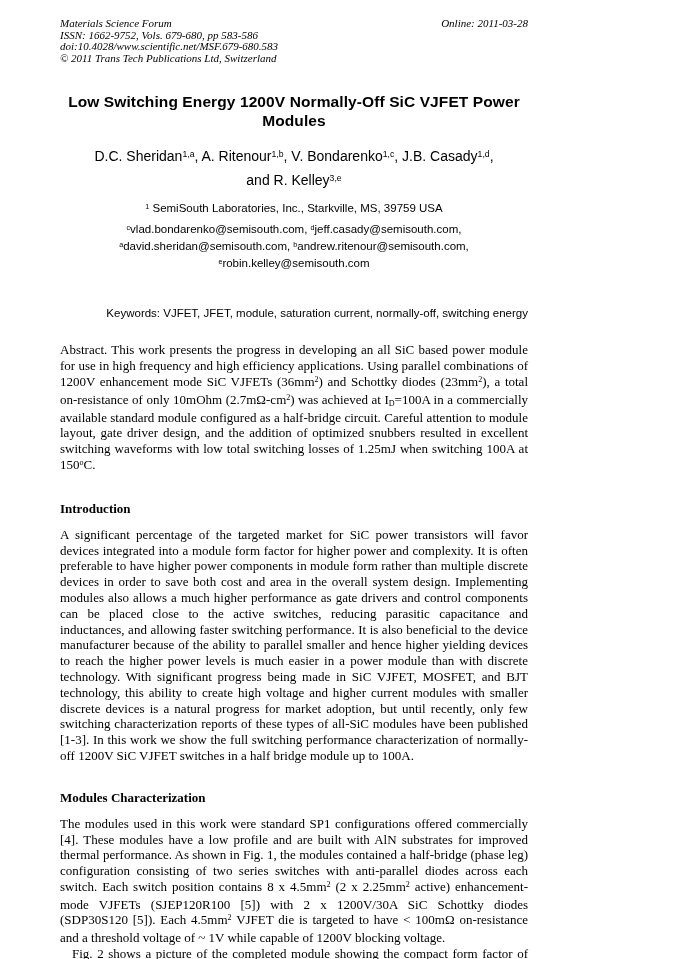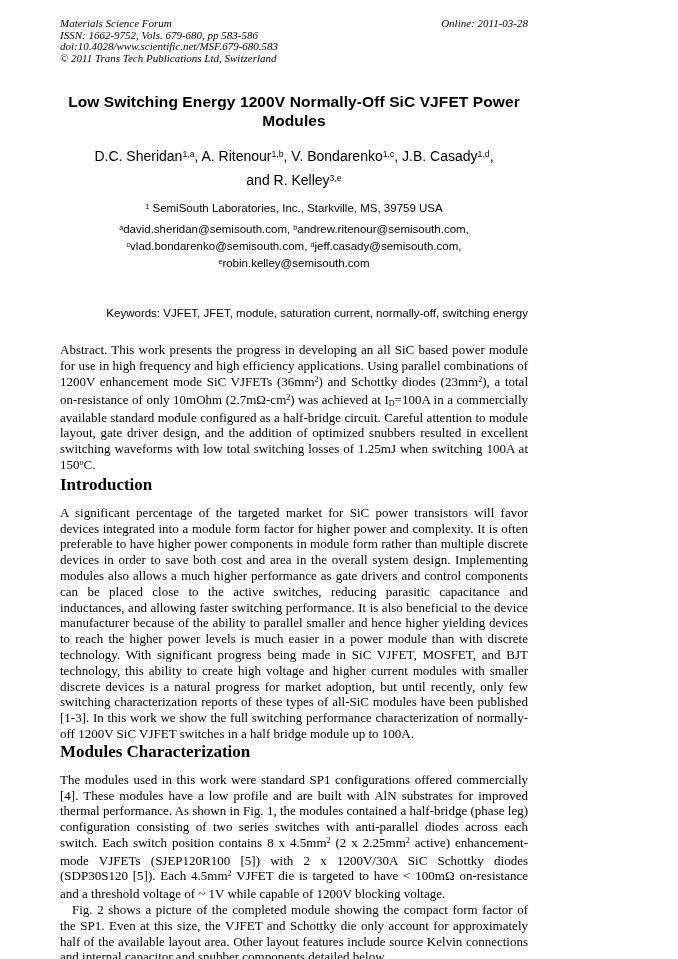--- a/index.html
+++ b/index.html
@@ -69,21 +69,22 @@
   .body {
     font-family: "Liberation Serif", serif;
     font-size: 13px;
     line-height: 15.8px;
     text-align: justify;
   }
   .abstract { margin-top: 21px; }
   .section-heading {
     font-family: "Liberation Serif", serif;
     font-weight: bold;
-    font-size: 17px;
+    font-size: 13px;
+    margin-top: 26px;
     margin-bottom: 10px;
   }
   .indent { text-indent: 12px; }
 
   
   .rt-b   { font-weight: normal; }
   .rt-sup { font-size: 0.62em; position: relative; top: -0.5em; vertical-align: baseline; }
   .rt-sub { font-size: 0.62em; position: relative; top: 0.25em; vertical-align: baseline; }
 </style>
 </head>
@@ -104,22 +105,22 @@
   <h1 class="title">Low Switching Energy 1200V Normally-Off SiC VJFET Power Modules</h1>
 
   <div class="authors">
     <div class="authors-line"><span class="rt-b">D.C. Sheridan</span><span class="rt-b rt-sup">1,a</span><span class="rt-b">, </span><span>A. Ritenour</span><span class="rt-sup">1,b</span><span>, V. Bondarenko</span><span class="rt-sup">1,c</span><span>, J.B. Casady</span><span class="rt-sup">1,d</span><span>,</span></div>
     <div class="authors-line"><span>and R. Kelley</span><span class="rt-sup">3,e</span></div>
   </div>
 
   <div class="affiliation"><span class="rt-sup">1</span><span> SemiSouth Laboratories, Inc., Starkville, MS, 39759 USA</span></div>
 
   <div class="emails">
+    <div class="email-line"><span class="rt-sup">c</span><span>vlad.bondarenko@semisouth.com, </span><span class="rt-sup">d</span><span>jeff.casady@semisouth.com,</span></div>
     <div class="email-line"><span class="rt-sup">a</span><span>david.sheridan@semisouth.com, </span><span class="rt-sup">b</span><span>andrew.ritenour@semisouth.com,</span></div>
-    <div class="email-line"><span class="rt-sup">c</span><span>vlad.bondarenko@semisouth.com, </span><span class="rt-sup">d</span><span>jeff.casady@semisouth.com,</span></div>
     <div class="email-line"><span class="rt-sup">e</span><span>robin.kelley@semisouth.com</span></div>
   </div>
 
   <div class="keywords"><span class="rt-b">Keywords: </span><span>VJFET, JFET, module, saturation current, normally-off, switching energy</span></div>
 
   <p class="body abstract"><span class="rt-b">Abstract. </span><span>This work presents the progress in developing an all SiC based power module for use in high frequency and high efficiency applications.  Using parallel combinations of 1200V enhancement mode SiC VJFETs (36mm</span><span class="rt-sup">2</span><span>) and Schottky diodes (23mm</span><span class="rt-sup">2</span><span>), a total on-resistance of only 10mOhm (2.7mΩ-cm</span><span class="rt-sup">2</span><span>) was achieved at I</span><span class="rt-sub">D</span><span>=100A in a commercially available standard module configured as a half-bridge circuit.  Careful attention to module layout, gate driver design, and the addition of optimized snubbers resulted in excellent switching waveforms with low total switching losses of 1.25mJ when switching 100A at 150</span><span class="rt-sup">o</span><span>C.</span></p>
 
   <h2 class="section-heading">Introduction</h2>
   <p class="body"><span>A significant percentage of the targeted market for SiC power transistors will favor devices integrated into a module form factor for higher power and complexity.  It is often preferable to have higher power components in module form rather than multiple discrete devices in order to save both cost and area in the overall system design.  Implementing modules also allows a much higher performance as gate drivers and control components can be placed close to the active switches, reducing parasitic capacitance and inductances, and allowing faster switching performance.  It is also beneficial to the device manufacturer because of the ability to parallel smaller and hence higher yielding devices to reach the higher power levels is much easier in a power module than with discrete technology.  With significant progress being made in SiC VJFET, MOSFET, and BJT technology, this ability to create high voltage and higher current modules with smaller discrete devices is a natural progress for market adoption, but until recently, only few switching characterization reports of these types of all-SiC modules have been published [1-3].  In this work we show the full switching performance characterization of normally-off 1200V SiC VJFET switches in a half bridge module up to 100A.</span></p>
 

